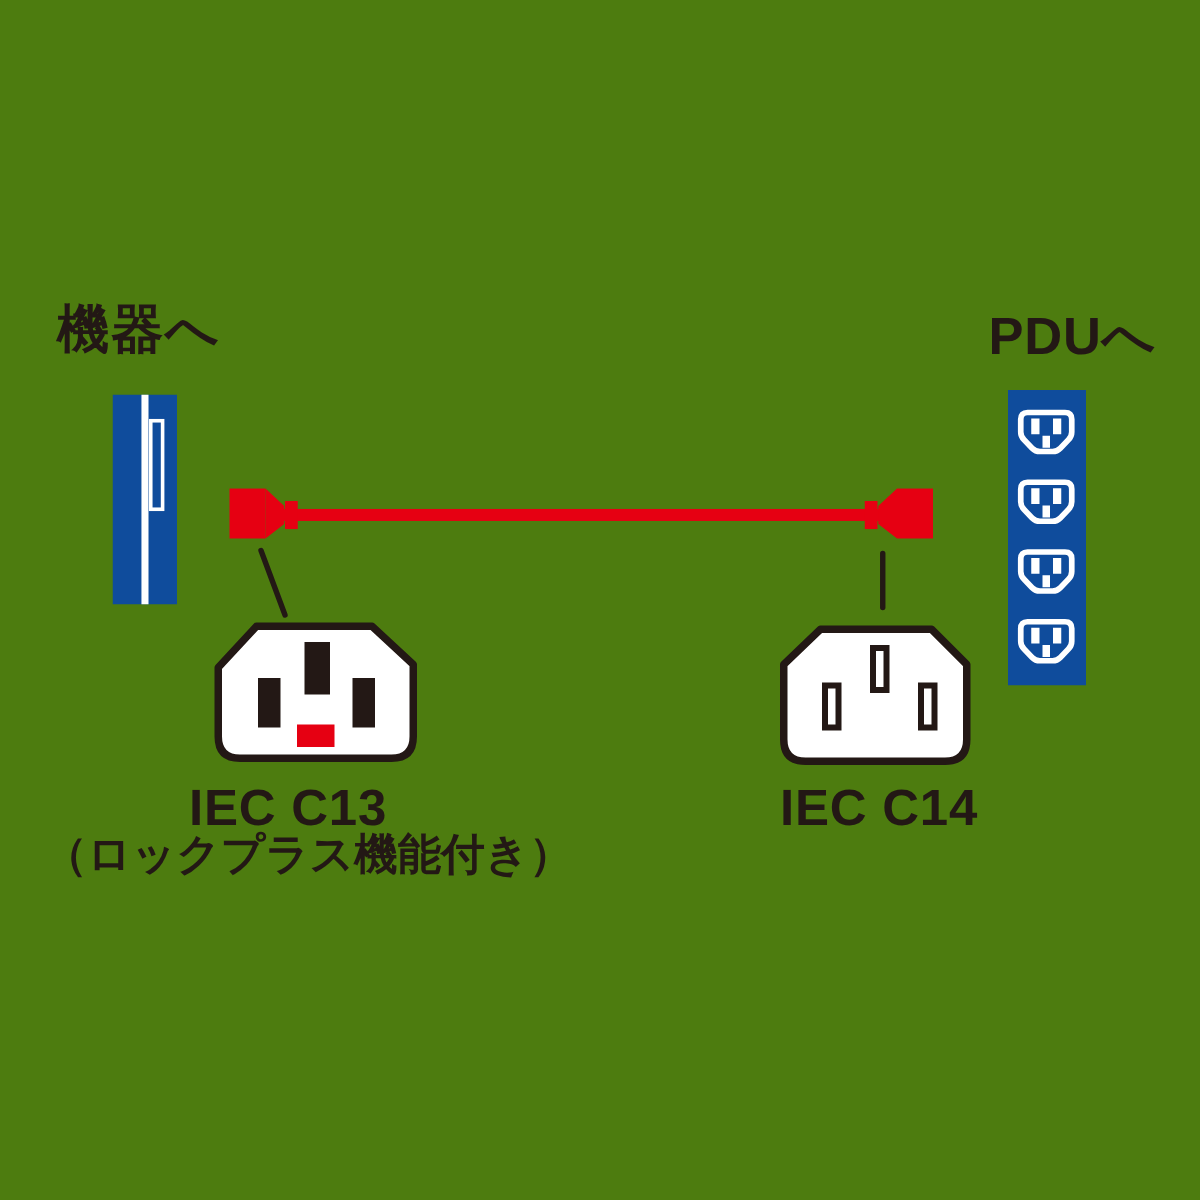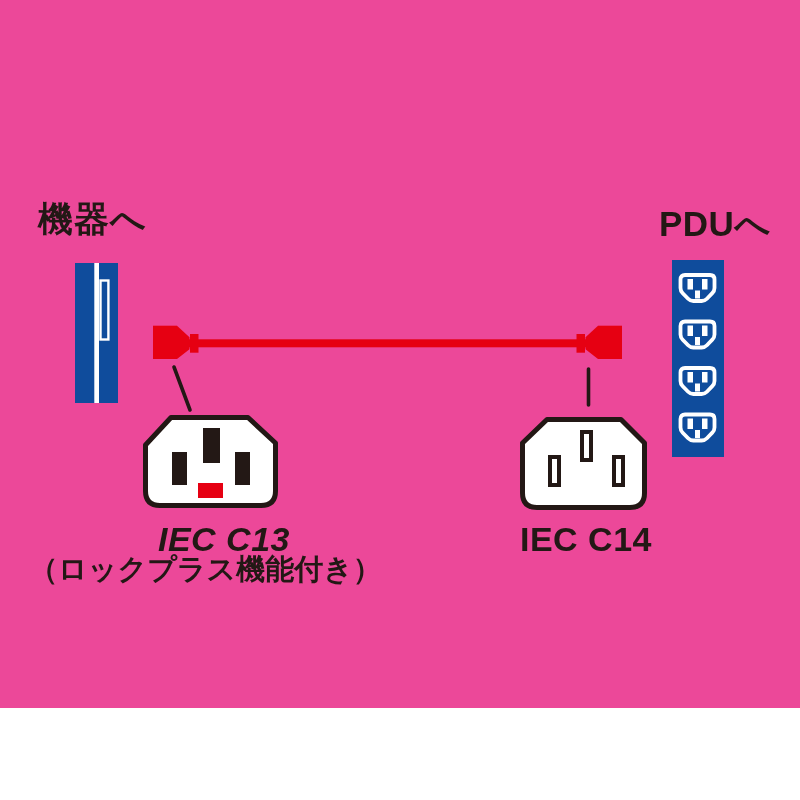--- a/index.html
+++ b/index.html
@@ -1,29 +1,29 @@
 <!DOCTYPE html>
 <html><head>
 <meta charset="utf-8">
 <style>
   html,body { margin:0; padding:0; }
   .stage {
-    position:relative; width:800px; height:708px;
-    background:#ec4899; overflow:hidden;
+    position:relative; width:800px; height:800px;
+    background:#4d7c0f; overflow:hidden;
     font-family:"Liberation Sans","DejaVu Sans",sans-serif;
   }
   .abs { position:absolute; }
   .jp {
     font-weight:bold; color:#231815; white-space:nowrap;
   }
   .dest-label { font-size:35px; letter-spacing:1px; }
   #device-label { left:38px; top:196px; }
   #pdu-label   { left:659px; top:201px; letter-spacing:0.5px; }
   .iec-label   { font-size:34px; text-align:center; letter-spacing:0.5px; }
-  #c13-name    { left:109px;  top:520px; width:230px;font-style:italic; }
+  #c13-name    { left:77px;  top:520px; width:230px; }
   #c13-note    { left:3px;   top:550px; width:405px; font-size:29px; letter-spacing:0; }
   #c14-name    { left:471px; top:520px; width:230px; }
   svg { display:block; }
 </style>
 </head>
 <body>
 
 <div class="stage">
 
   <div id="device-label" class="abs jp dest-label">機器へ</div>

